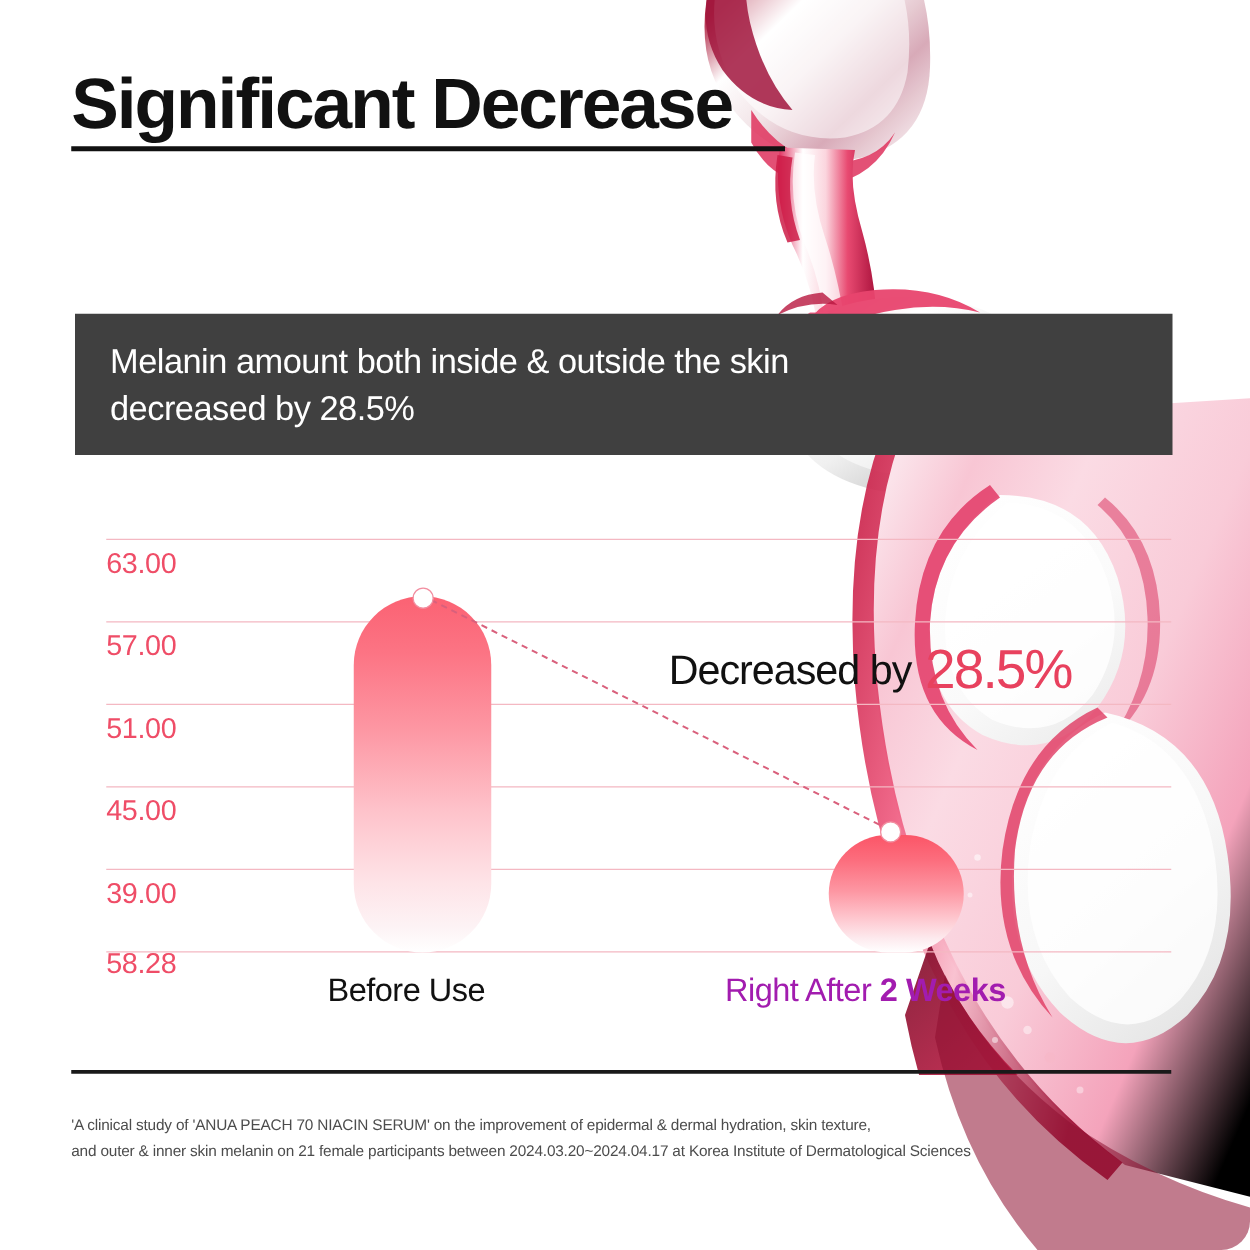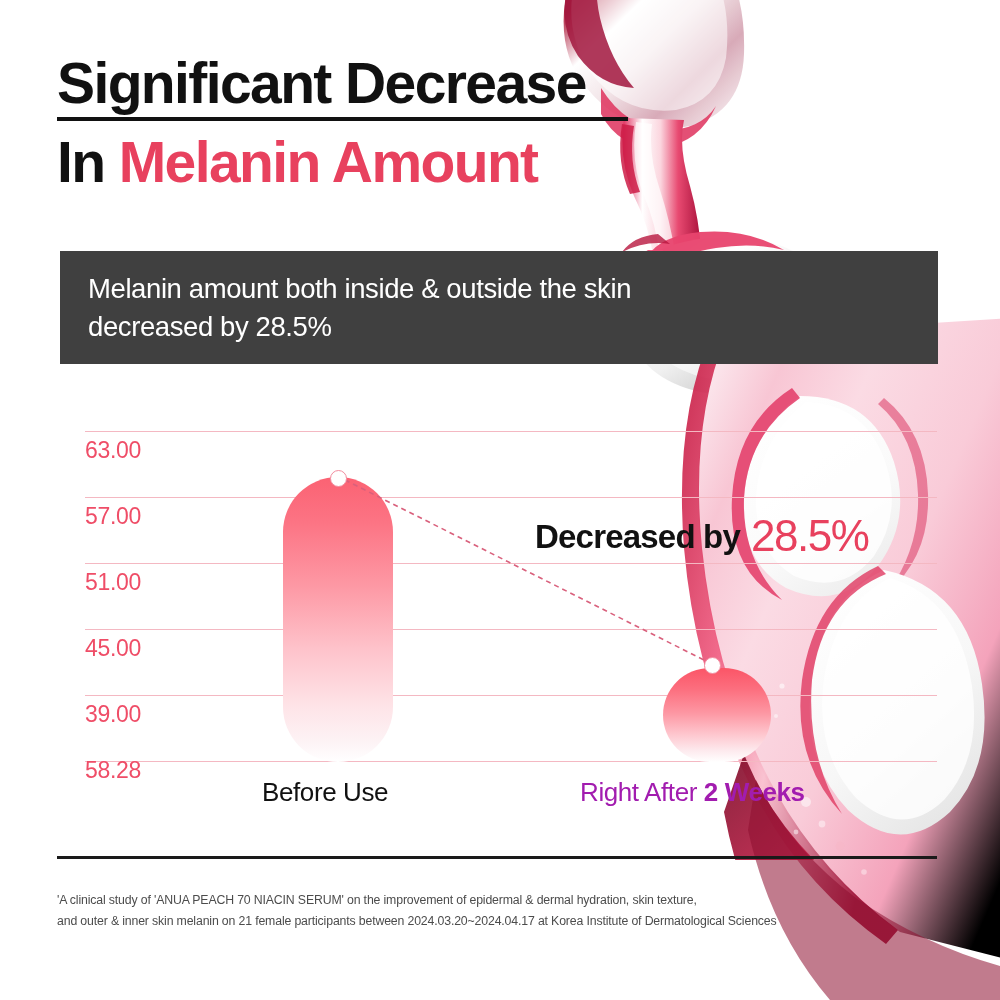--- a/index.html
+++ b/index.html
@@ -7,20 +7,21 @@
     width: 1000px; height: 1000px;
     background: #ffffff;
     font-family: "Liberation Sans", sans-serif;
     overflow: hidden;
   }
   #root {
     position: relative;
     width: 1000px; height: 1000px;
     background: #ffffff;
     overflow: hidden;
+    border-radius: 23px;
   }
 
   
   #photo-layer {
     position: absolute; inset: 0;
     pointer-events: none;
   }
 
   
   #headline {
@@ -164,21 +165,21 @@
   #callout {
     position: absolute;
     left: 535px; top: 508px;
     white-space: nowrap;
     display: flex;
     align-items: baseline;
   }
   #callout-label {
     font-size: 33px;
     color: #111111;
-    font-weight: 700;
+    font-weight: 400;
     letter-spacing: -0.8px;
   }
   #callout-value {
     font-size: 44px;
     color: #e8415e;
     font-weight: 400;
     letter-spacing: -1.5px;
     margin-left: 11px;
     position: relative;
     top: 3px;
@@ -326,21 +327,20 @@
         <path d="M700 318 L1010 318 L1010 368 L700 368 Z" fill="#ffffff" opacity="0.0"></path>
       </g>
 
       <rect x="0" y="360" width="700" height="640" fill="#ffffff" opacity="0.0"></rect>
     </svg>
   </div>
 
   <div id="headline">
     <div class="head-line1">Significant Decrease</div>
     <div class="head-rule"></div>
-    <div class="head-line2"><span>In </span><span class="hl">Melanin Amount</span></div>
   </div>
 
   <div id="banner">
     <div id="banner-text">Melanin amount both inside &amp; outside the skin
 decreased by 28.5%</div>
   </div>
 
   <div id="chart">
 
     <div class="gridline" style="top:431px"></div>

